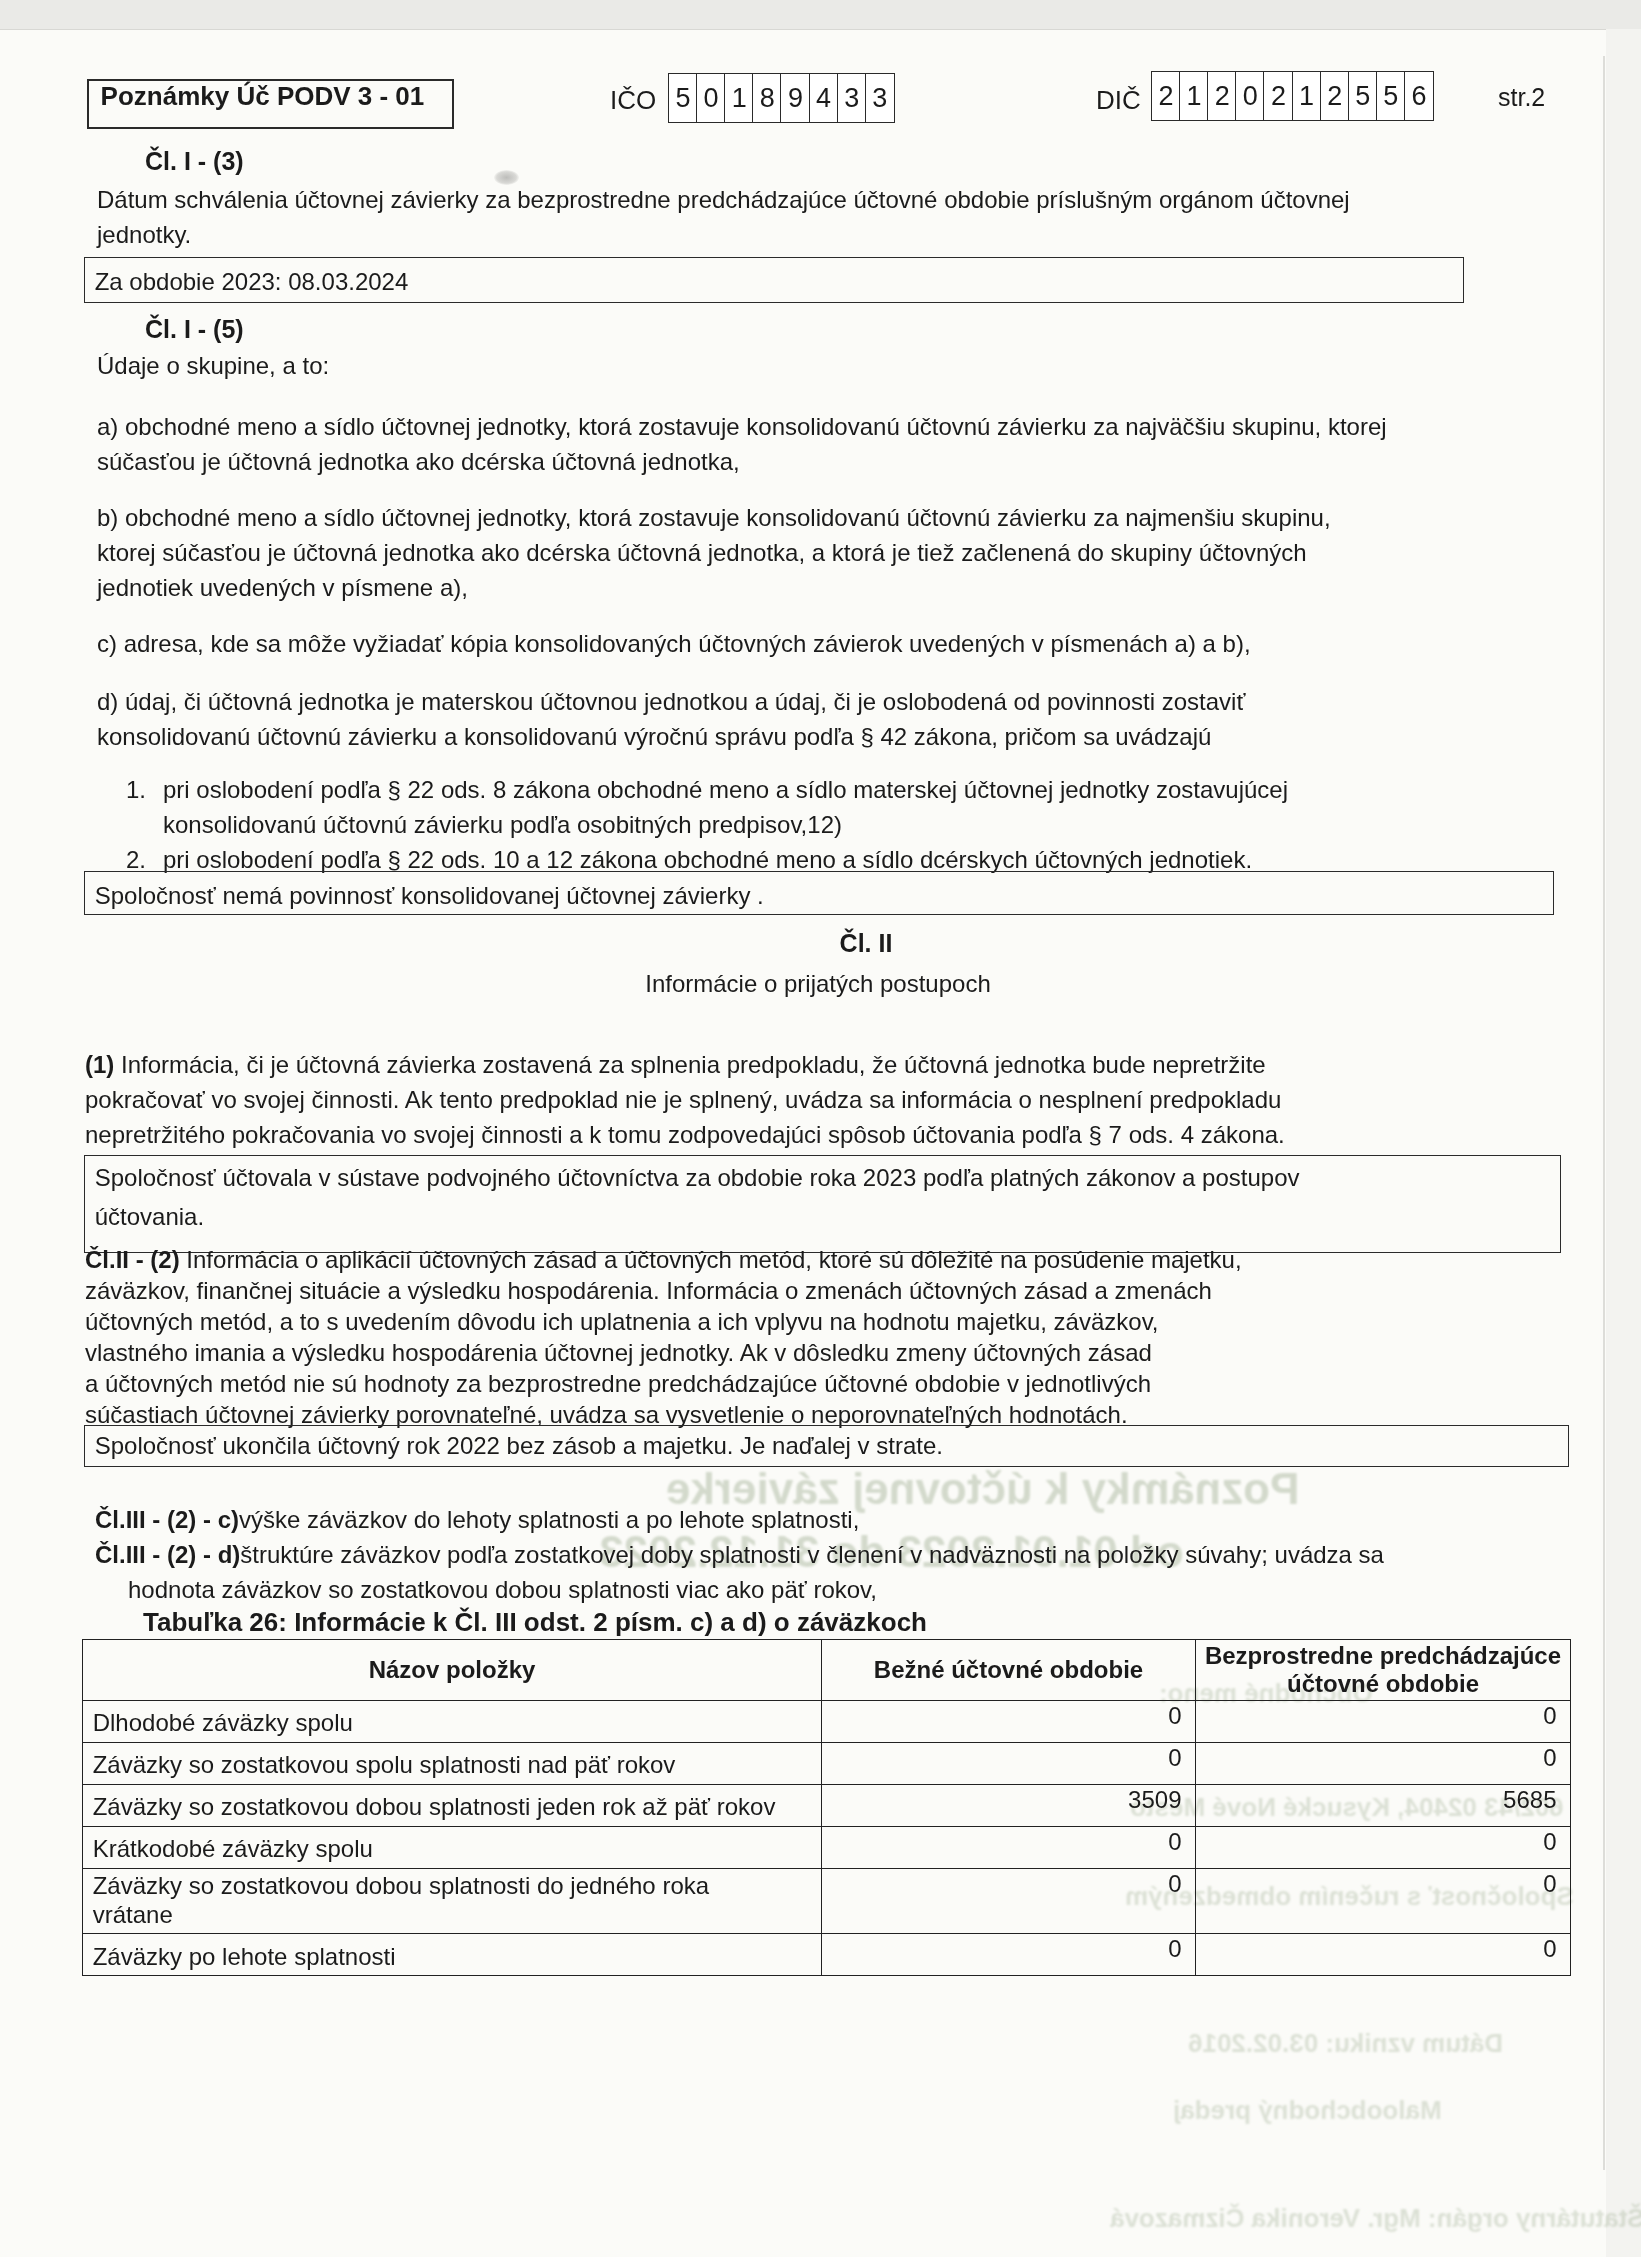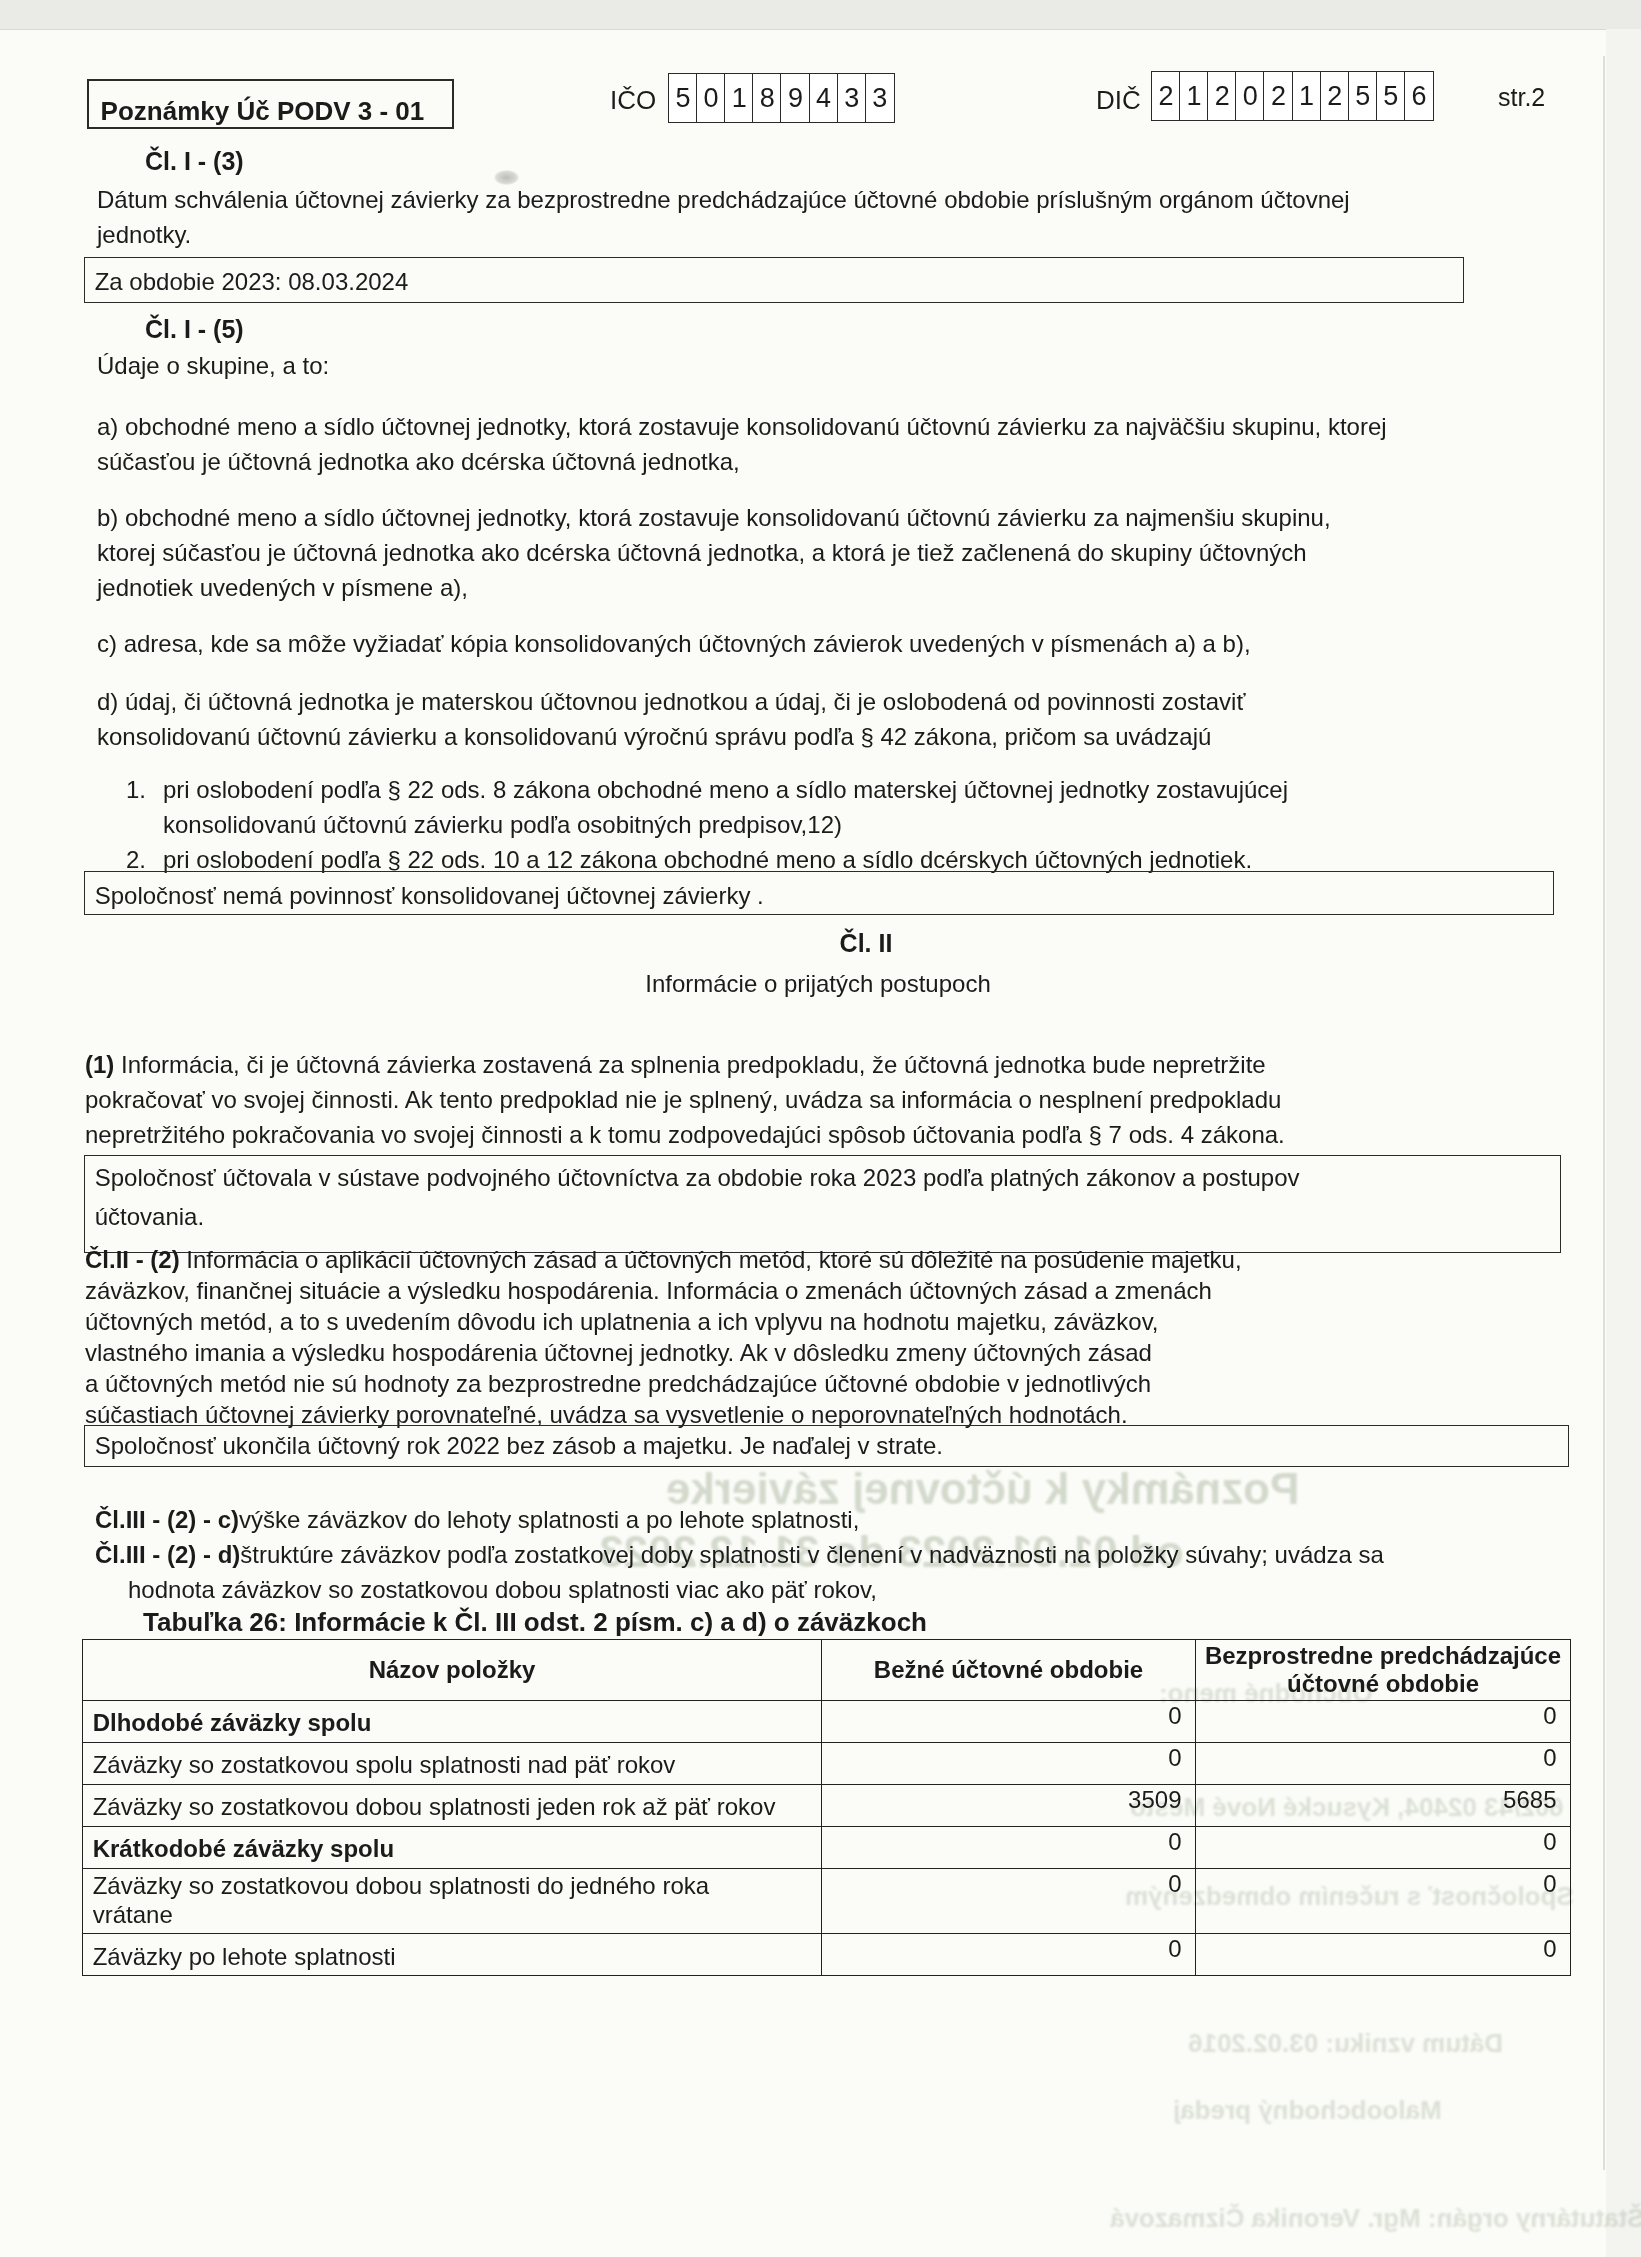--- a/index.html
+++ b/index.html
@@ -19,21 +19,21 @@
   .abs{position:absolute;}
   .tline{white-space:nowrap;font-size:24px;line-height:35px;}
   .tight .tline{line-height:31px;}
   .heading{font-weight:bold;font-size:25px;white-space:nowrap;margin-left:48px;}
   .centered{left:82px;width:1472px;text-align:center;}
   
   .stmt-box{border:1.9px solid #2b2b2b;background:transparent;padding:3.9px 9.7px 3.9px 9.7px;box-sizing:border-box;}
   .stmt-box .tline{line-height:39px;}
   
   .form-code-box{left:87px;top:79px;width:367px;height:50px;border:2.9px solid #2a2a2a;
-    display:flex;align-items:flex-end;padding-left:11.6px;box-sizing:border-box;
+    display:flex;align-items:flex-start;padding-left:11.6px;box-sizing:border-box;
     font-size:26px;font-weight:600;white-space:nowrap;}
   .id-label{font-size:26px;white-space:nowrap;}
   .digit-row{display:flex;}
   .digit-cell{width:30px;height:50px;border:1.9px solid #2a2a2a;margin-left:-1.9px;box-sizing:border-box;
     display:flex;align-items:center;justify-content:center;font-size:27px;background:#fff;}
   .digit-row .digit-cell:first-child{margin-left:0;}
   .page-num{font-size:25px;}
   
   .list-item{display:flex;}
   .list-item .num{width:37px;font-size:24px;line-height:35px;text-align:left;flex:none;}
@@ -41,21 +41,21 @@
   .s4 .tline b{font-weight:bold;}
   .s4 .indent{padding-left:33px;}
   
   table.liab{border-collapse:collapse;table-layout:fixed;width:1487px;}
   table.liab th,table.liab td{border:1.9px solid #222;box-sizing:border-box;}
   table.liab th{font-size:24px;font-weight:bold;text-align:center;vertical-align:middle;height:60px;line-height:28px;padding:1.9px 7.7px;}
   table.liab td{font-size:24px;}
   table.liab tr{height:42px;}
   td.cell-label{vertical-align:bottom;text-align:left;padding:1.9px 5.8px 4.8px 9.7px;line-height:29px;white-space:nowrap;}
   td.cell-val{vertical-align:top;text-align:right;padding:1px 13.5px 0 0;line-height:27px;}
-  tr.bold-row td.cell-label{font-weight:bold;}
+  tr.bold-row td.cell-label{font-weight:normal;}
   
   .ghost{position:absolute;transform:scaleX(-1);color:#93a485;filter:blur(1.2px);
     white-space:nowrap;font-weight:bold;pointer-events:none;}
   .ghost-big{font-size:44px;opacity:.38;}
   .ghost-small{font-size:26px;opacity:.30;}
 </style>
 </head>
 <body>
 
 <div class="page">

